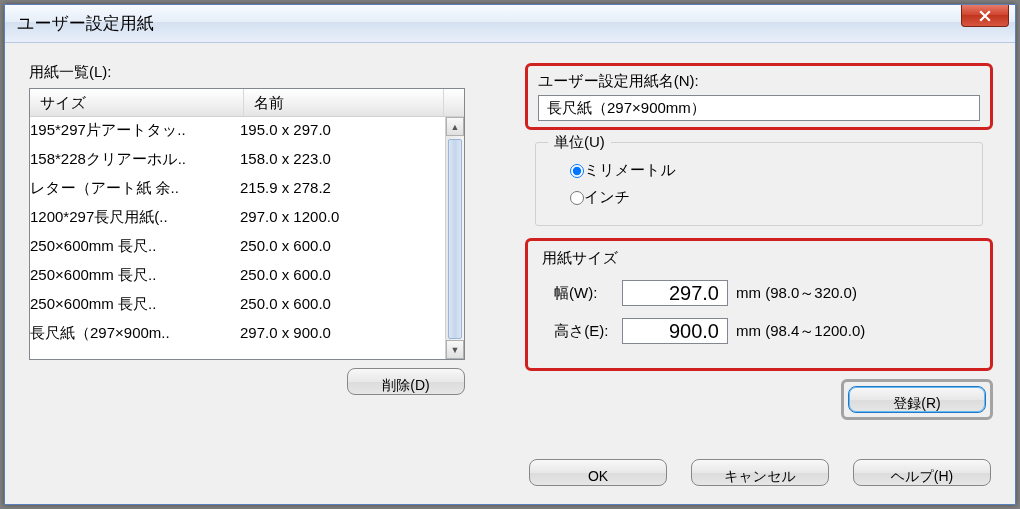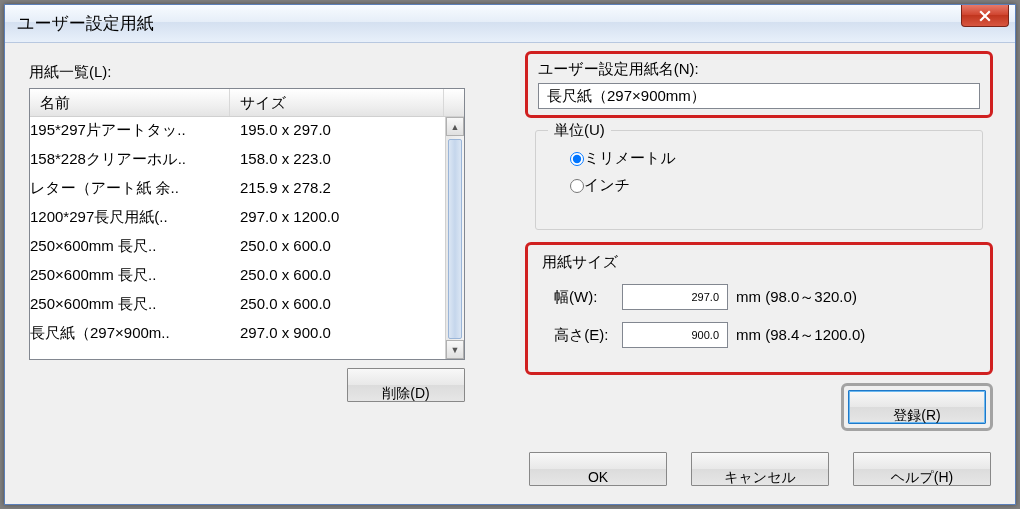--- a/index.html
+++ b/index.html
@@ -83,72 +83,72 @@
 }
 .scroll-thumb {
   position:absolute; left:2px; right:2px; top:22px; height:200px;
   background:linear-gradient(to right,#dbe6f4,#c5d6ec,#dbe6f4);
   border:1px solid #9ab5d8; border-radius:2px;
 }
 .btn {
   min-width:118px; height:27px;
   background: linear-gradient(to bottom,#f8f8f8,#e8e8e8 50%,#dcdcdc 51%,#e6e6e6);
   border:1px solid #888;
-  border-radius:1px;
+  border-radius:8px;
   font-size:14px;
-  padding:16px 14px;
+  padding:8px 14px;
   cursor:pointer;
 }
 .btn-default {
   border:1px solid #1e78c8;
   box-shadow: inset 0 0 0 1px #6bb8f0;
 }
 .delete-btn-wrap { width:436px; text-align:right; margin-top:8px; }
 .right-pane {
   position:absolute;
   left: 520px;
-  top: 46px;
+  top: 58px;
   width: 468px;
 }
 .red-box {
   border: 3px solid #d02020;
   border-radius: 6px;
   padding: 6px 10px;
 }
 .name-section-outer { margin-bottom: 12px; }
 .field-label { font-size:15px; margin-bottom:4px; display:block; }
 .text-input {
   width:100%; height:26px;
   border:1px solid #828790;
   background:#fff;
   font-size:15px;
   padding:2px 8px;
 }
 .groupbox {
   border:1px solid #d0d0d0;
   border-radius:3px;
   margin: 0 0 12px 0;
-  padding: 10px 16px 30px 16px;
+  padding: 10px 16px 14px 16px;
   position:relative;
 }
 .group-title {
   position:absolute; top:-10px; left:12px;
   background:#f0f0f0; padding:0 6px; font-size:15px;
 }
 .radio-row { margin:8px 0 4px 18px; display:flex; align-items:center; font-size:15px; }
 .size-section-outer { margin-bottom: 8px; }
 .size-red { padding:8px 14px 12px 14px; }
 .size-row { display:flex; align-items:center; margin:12px 0; font-size:15px; }
 .size-label { width:80px; padding-left:12px; }
 .num-input {
   width:106px; height:26px;
   border:1px solid #828790;
   background:#fff;
   text-align:right;
-  font-size:11px;
+  font-size:20px;
   padding:2px 8px;
 }
 .size-suffix { margin-left:8px; }
 .register-wrap { text-align:right; }
 .register-red { display:inline-block; border:3px solid #a3a3a3; border-radius:6px; padding:4px; }
 .bottom-buttons {
   position:absolute;
   right:24px; bottom:18px;
   display:flex; gap:24px;
 }
@@ -165,22 +165,22 @@
         <path d="M1 1 L9 9 M9 1 L1 9" stroke="#fff" stroke-width="1.8" fill="none"></path>
       </svg>
     </div>
   </div>
 
   <div class="content">
     <span class="listbox-label">用紙一覧(L):</span>
 
     <div class="listbox">
       <div class="listheader">
+        <div id="hdr-size" style="width: 214px;">サイズ</div>
         <div id="hdr-name" style="width: 200px;">名前</div>
-        <div id="hdr-size" style="width: 214px;">サイズ</div>
       </div>
       <div class="listbody" id="listbody">
         <div class="listrow">
             <div class="c1" style="width: 200px;">195*297片アートタッ..</div>
             <div class="c2" style="width: 214px;">195.0 x 297.0</div>
           </div>
           <div class="listrow">
             <div class="c1" style="width: 200px;">158*228クリアーホル..</div>
             <div class="c2" style="width: 214px;">158.0 x 223.0</div>
           </div>

